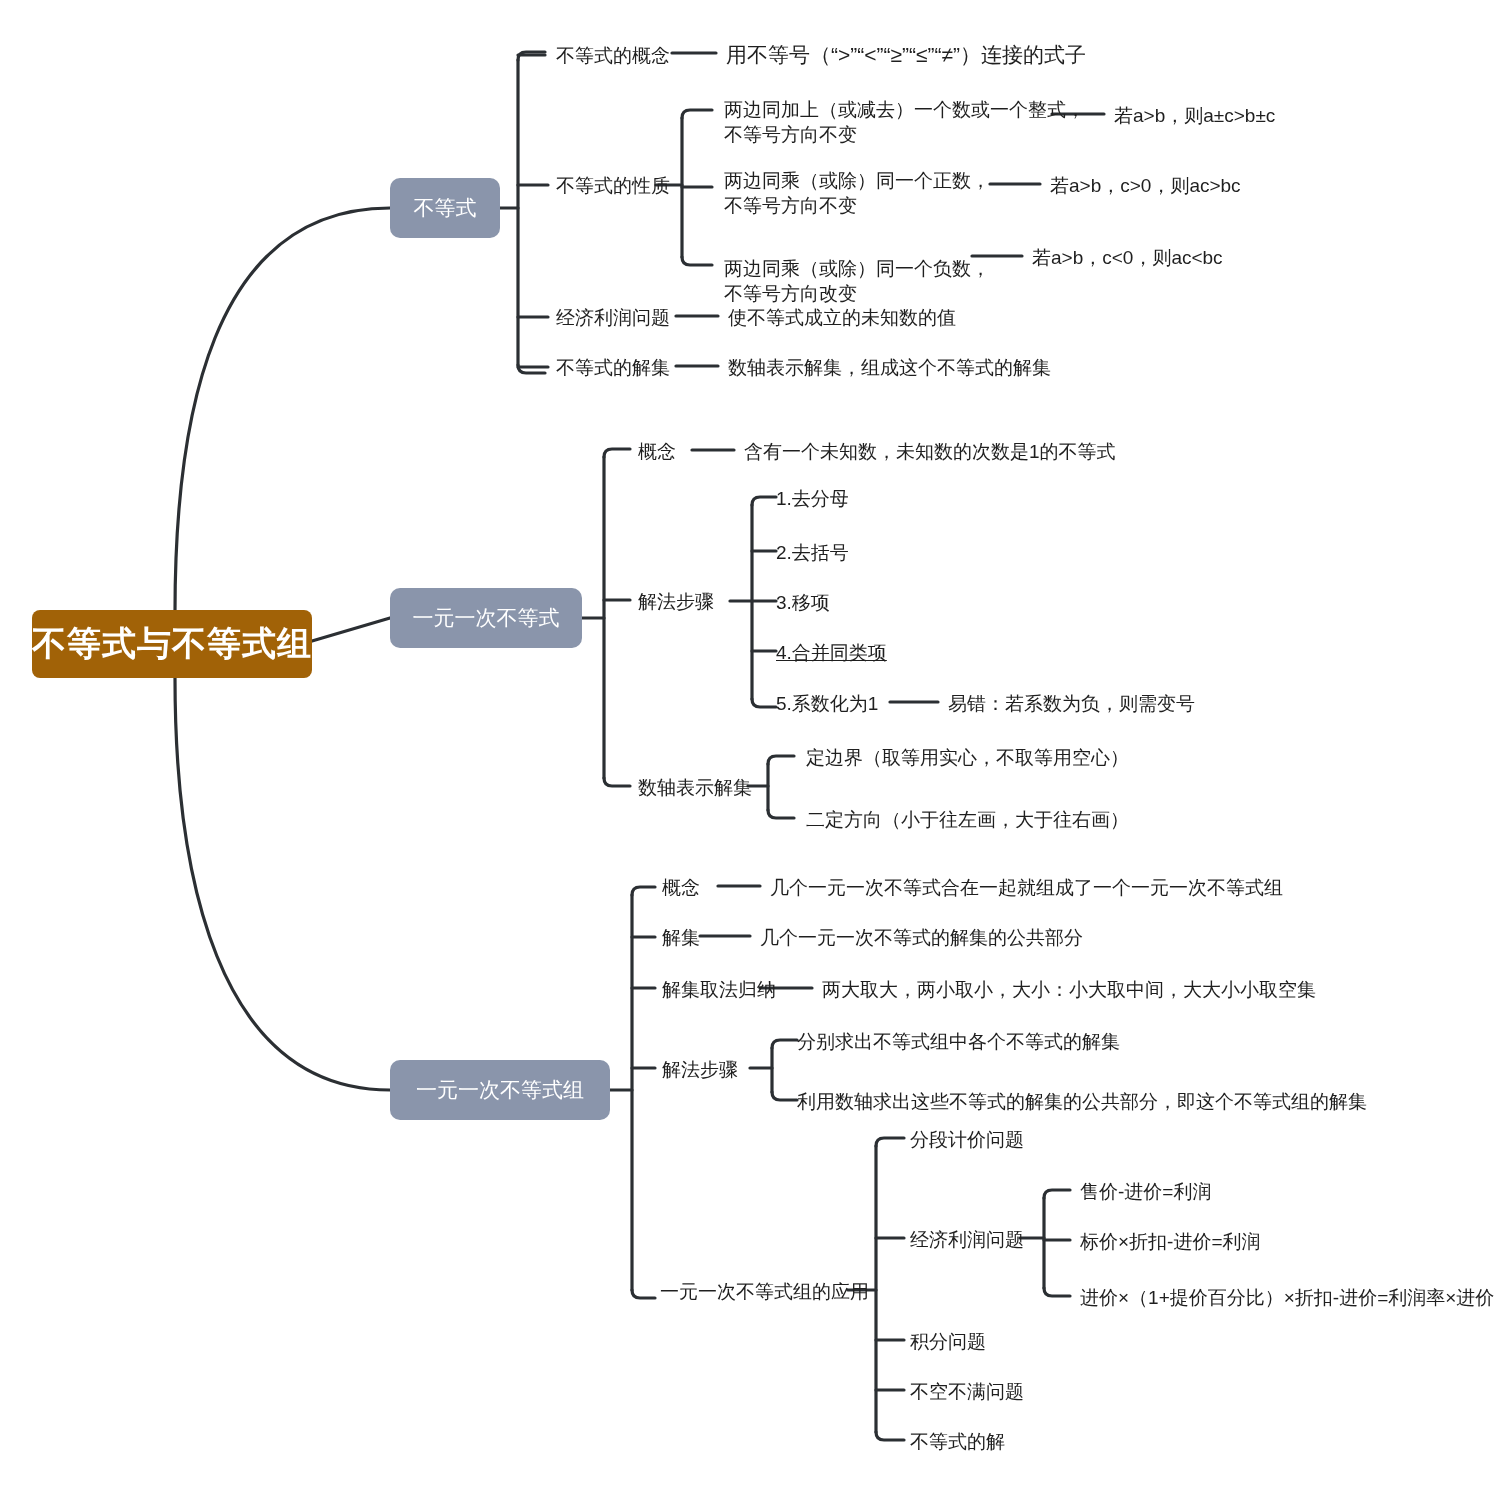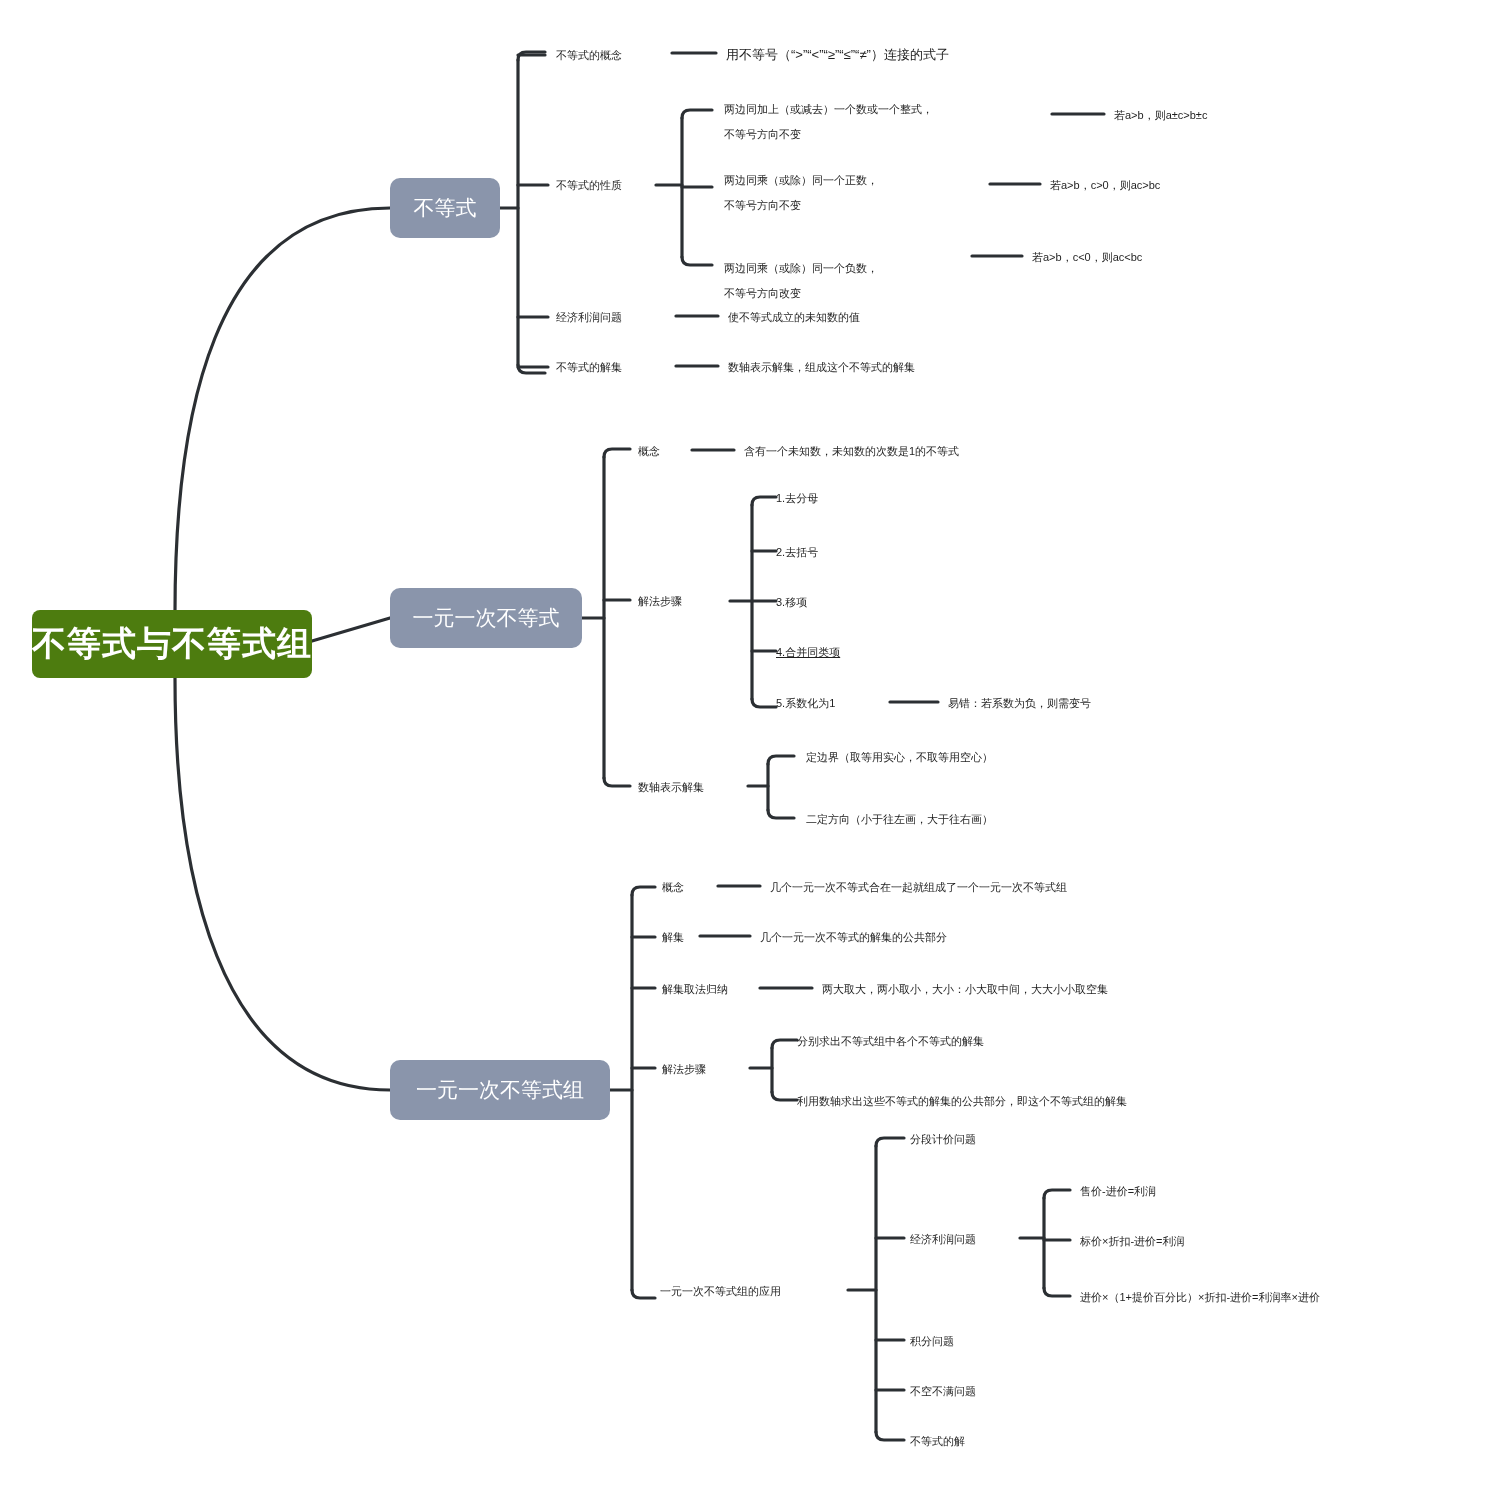--- a/index.html
+++ b/index.html
@@ -21,21 +21,21 @@
     width:1500px;height:1489px;
     pointer-events:none;
   }
   .node{
     position:absolute;
     box-sizing:border-box;
     white-space:pre;
   }
   
   .root{
-    background:#4d7c0f;
+    background:#a16207;
     color:#ffffff;
     border-radius:8px;
     font-size:34px;
     font-weight:700;
     letter-spacing:1px;
     display:flex;
     align-items:center;
     justify-content:center;
     padding:0 16px;
   }
@@ -46,21 +46,21 @@
     border-radius:10px;
     font-size:21px;
     font-weight:500;
     display:flex;
     align-items:center;
     justify-content:center;
     padding:8px 14px;
   }
   
   .lbl{
-    font-size:11px;
+    font-size:19px;
     line-height:25px;
     color:#1f1f1f;
     display:flex;
     align-items:center;
   }
   .lbl.two{
     line-height:25px;
     align-items:center;
   }
 </style>
@@ -155,21 +155,21 @@
       <path d="M 1044 1240 L 1070 1240"></path>
       <path d="M 1044 1288 q 0 8 8 8 L 1070 1296"></path>
     </g>
   </svg>
 
   <div class="node root" style="left:32px;top:610px;width:280px;height:68px;">不等式与不等式组</div>
 
   <div class="node branch" style="left:390px;top:178px;width:110px;height:60px;">不等式</div>
 
   <div class="node lbl" style="left:556px;top:42px;height:26px;">不等式的概念</div>
-  <div class="node lbl" style="left:726px;top:40px;height:28px;font-size:13px;">用不等号（“&gt;”“&lt;”“≥”“≤”“≠”）连接的式子</div>
+  <div class="node lbl" style="left:726px;top:40px;height:28px;font-size:21px;">用不等号（“&gt;”“&lt;”“≥”“≤”“≠”）连接的式子</div>
 
   <div class="node lbl" style="left:556px;top:172px;height:26px;">不等式的性质</div>
 
   <div class="node lbl two" style="left:724px;top:94px;height:56px;">两边同加上（或减去）一个数或一个整式，
 不等号方向不变</div>
   <div class="node lbl" style="left:1114px;top:102px;height:26px;">若a&gt;b，则a±c&gt;b±c</div>
 
   <div class="node lbl two" style="left:724px;top:165px;height:56px;">两边同乘（或除）同一个正数，
 不等号方向不变</div>
   <div class="node lbl" style="left:1050px;top:172px;height:26px;">若a&gt;b，c&gt;0，则ac&gt;bc</div>

